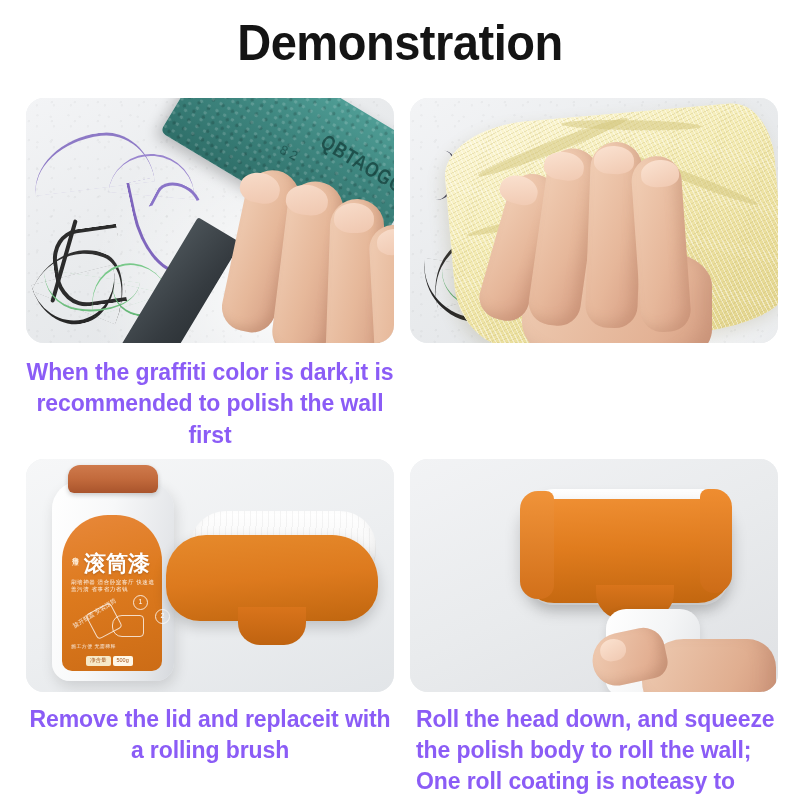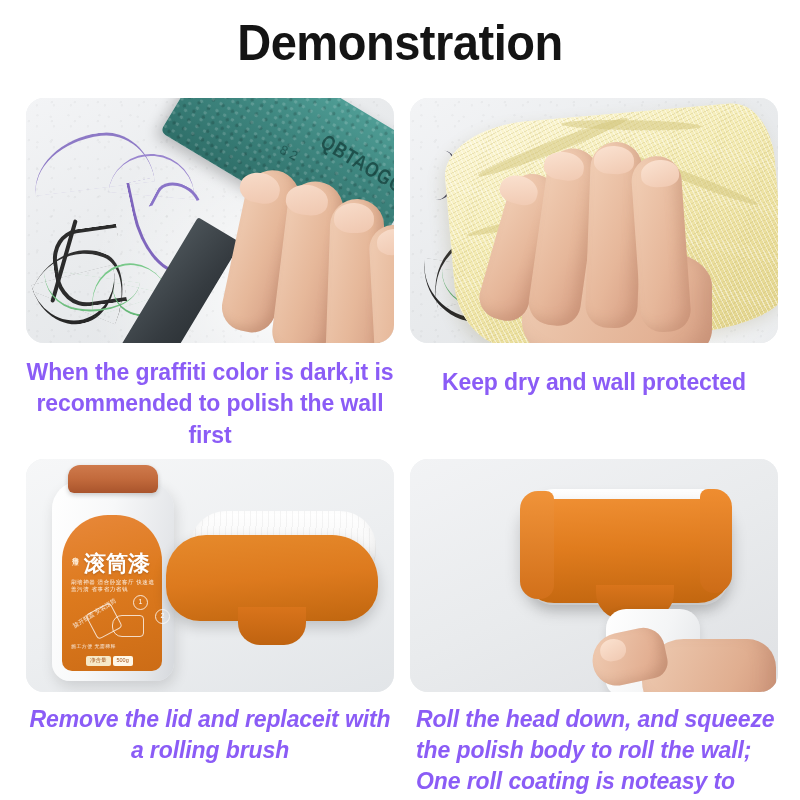--- a/index.html
+++ b/index.html
@@ -62,21 +62,21 @@
     font-size: 23px;
     font-weight: bold;
     color: #8b5cf6;
     line-height: 1.36;
     padding-top: 14px;
     letter-spacing: -0.1px;
   }
   .cap-center { text-align: center; }
   .cap-left { text-align: left; padding-left: 6px; }
   .cap-single { text-align: center; padding-top: 24px; }
-  .cap-tight { padding-top: 12px; font-style: italic; }
+  .cap-tight { padding-top: 12px; }
 
   
   .wall-light {
     position: absolute; inset: 0;
     background:
       radial-gradient(circle at 70% 80%, rgba(255,255,255,0.9), rgba(255,255,255,0) 60%),
       linear-gradient(150deg, #f3f4f6 0%, #e9ebed 45%, #dfe2e5 100%);
   }
   .wall-texture {
     position: absolute; inset: 0;
@@ -599,21 +599,20 @@
           <div class="h2f g1"></div>
           <div class="h2f g2"></div>
           <div class="h2f g3"></div>
           <div class="h2f g4"></div>
           <div class="h2n gn1"></div>
           <div class="h2n gn2"></div>
           <div class="h2n gn3"></div>
           <div class="h2n gn4"></div>
         </div>
       </div>
-      <div class="caption cap-single">Keep dry and wall protected</div>
     </div>
 
     <div class="cell cell-bottom">
       <div class="photo photo-bottom">
         <div class="bg-soft"></div>
 
         <div class="bottle"></div>
         <div class="bottle-cap"></div>
 
         <div class="bottle-label">

